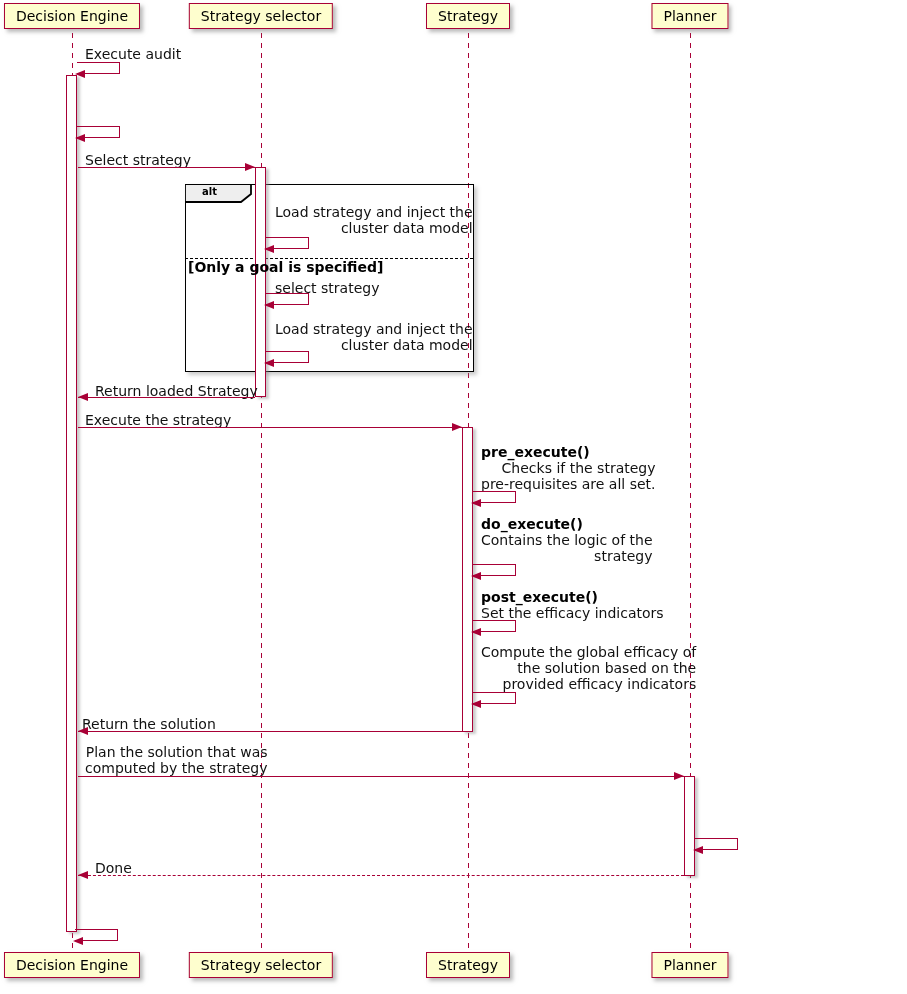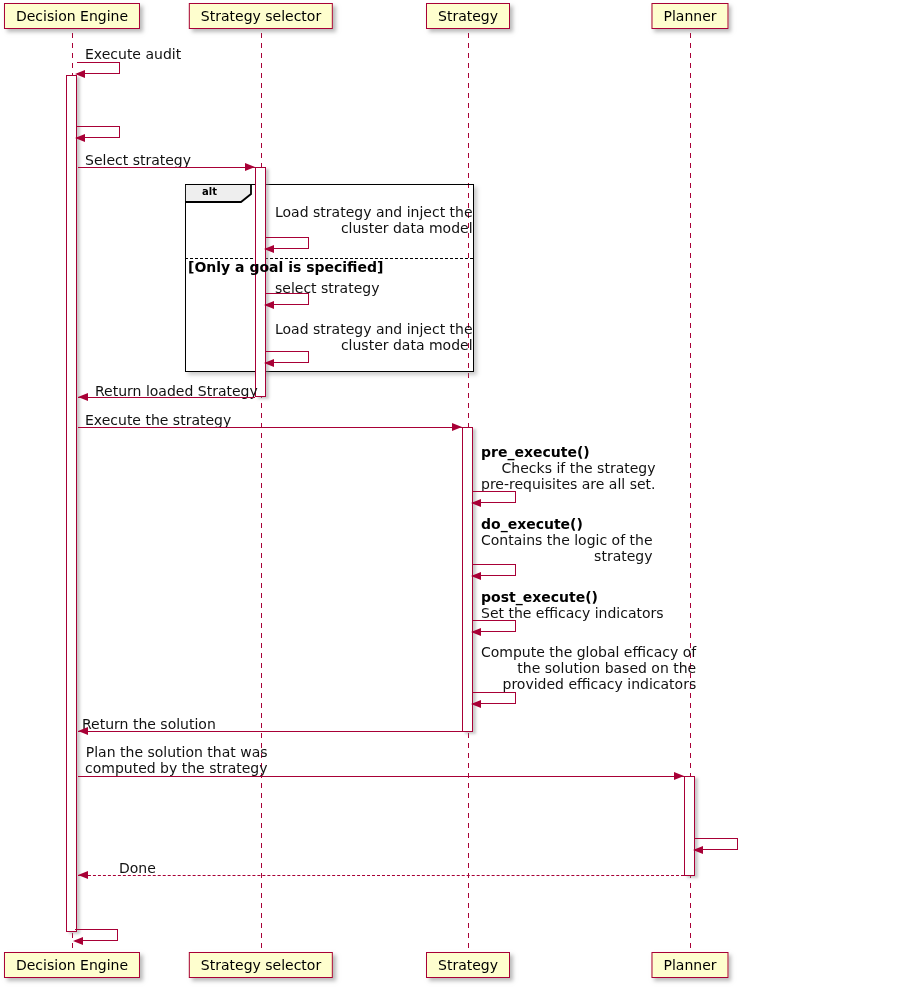--- a/index.html
+++ b/index.html
@@ -148,21 +148,21 @@
 
   <div class="lbl" style="left:85px;top:744px;">Plan the solution that was
 computed by the strategy</div>
   <div class="hline" style="left:78px;top:776px;width:606px;"></div>
   <span class="ah right" style="left:674px;top:772px;"></span>
 
   <div class="selfmsg" style="left:695px;top:838px;">
     <span class="ah left"></span>
   </div>
 
-  <div class="lbl" style="left:95px;top:860px;margin-left:24px;">Done</div>
+  <div class="lbl" style="left:95px;top:860px;">Done</div>
   <div class="hline dashedline" style="left:78px;top:875px;width:606px;"></div>
   <span class="ah left" style="left:78px;top:871px;"></span>
 
   <div class="selfmsg" style="left:75px;top:929px;">
     <span class="ah left"></span>
   </div>
 
   <div class="pbox" style="left:72px;top:3px;">Decision Engine</div>
   <div class="pbox" style="left:261px;top:3px;">Strategy selector</div>
   <div class="pbox" style="left:468px;top:3px;">Strategy</div>

